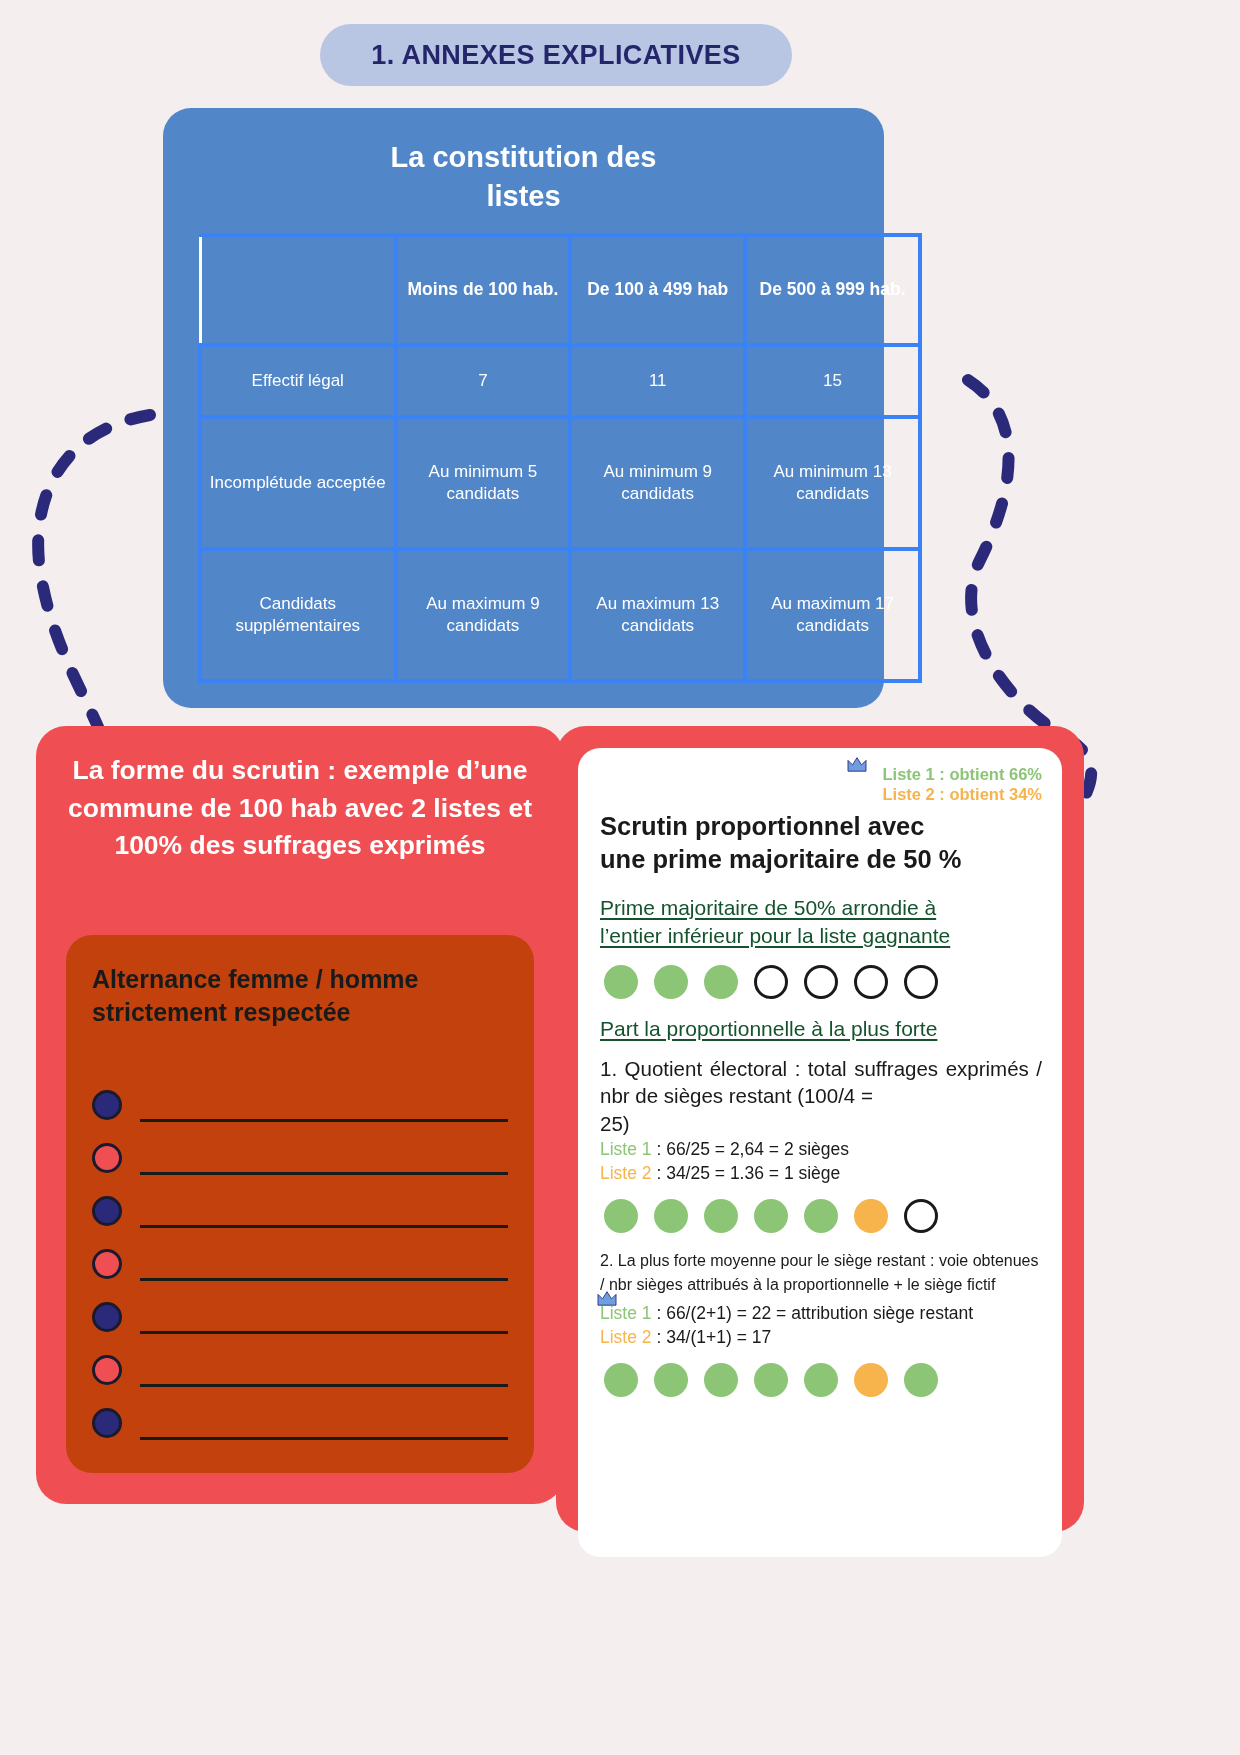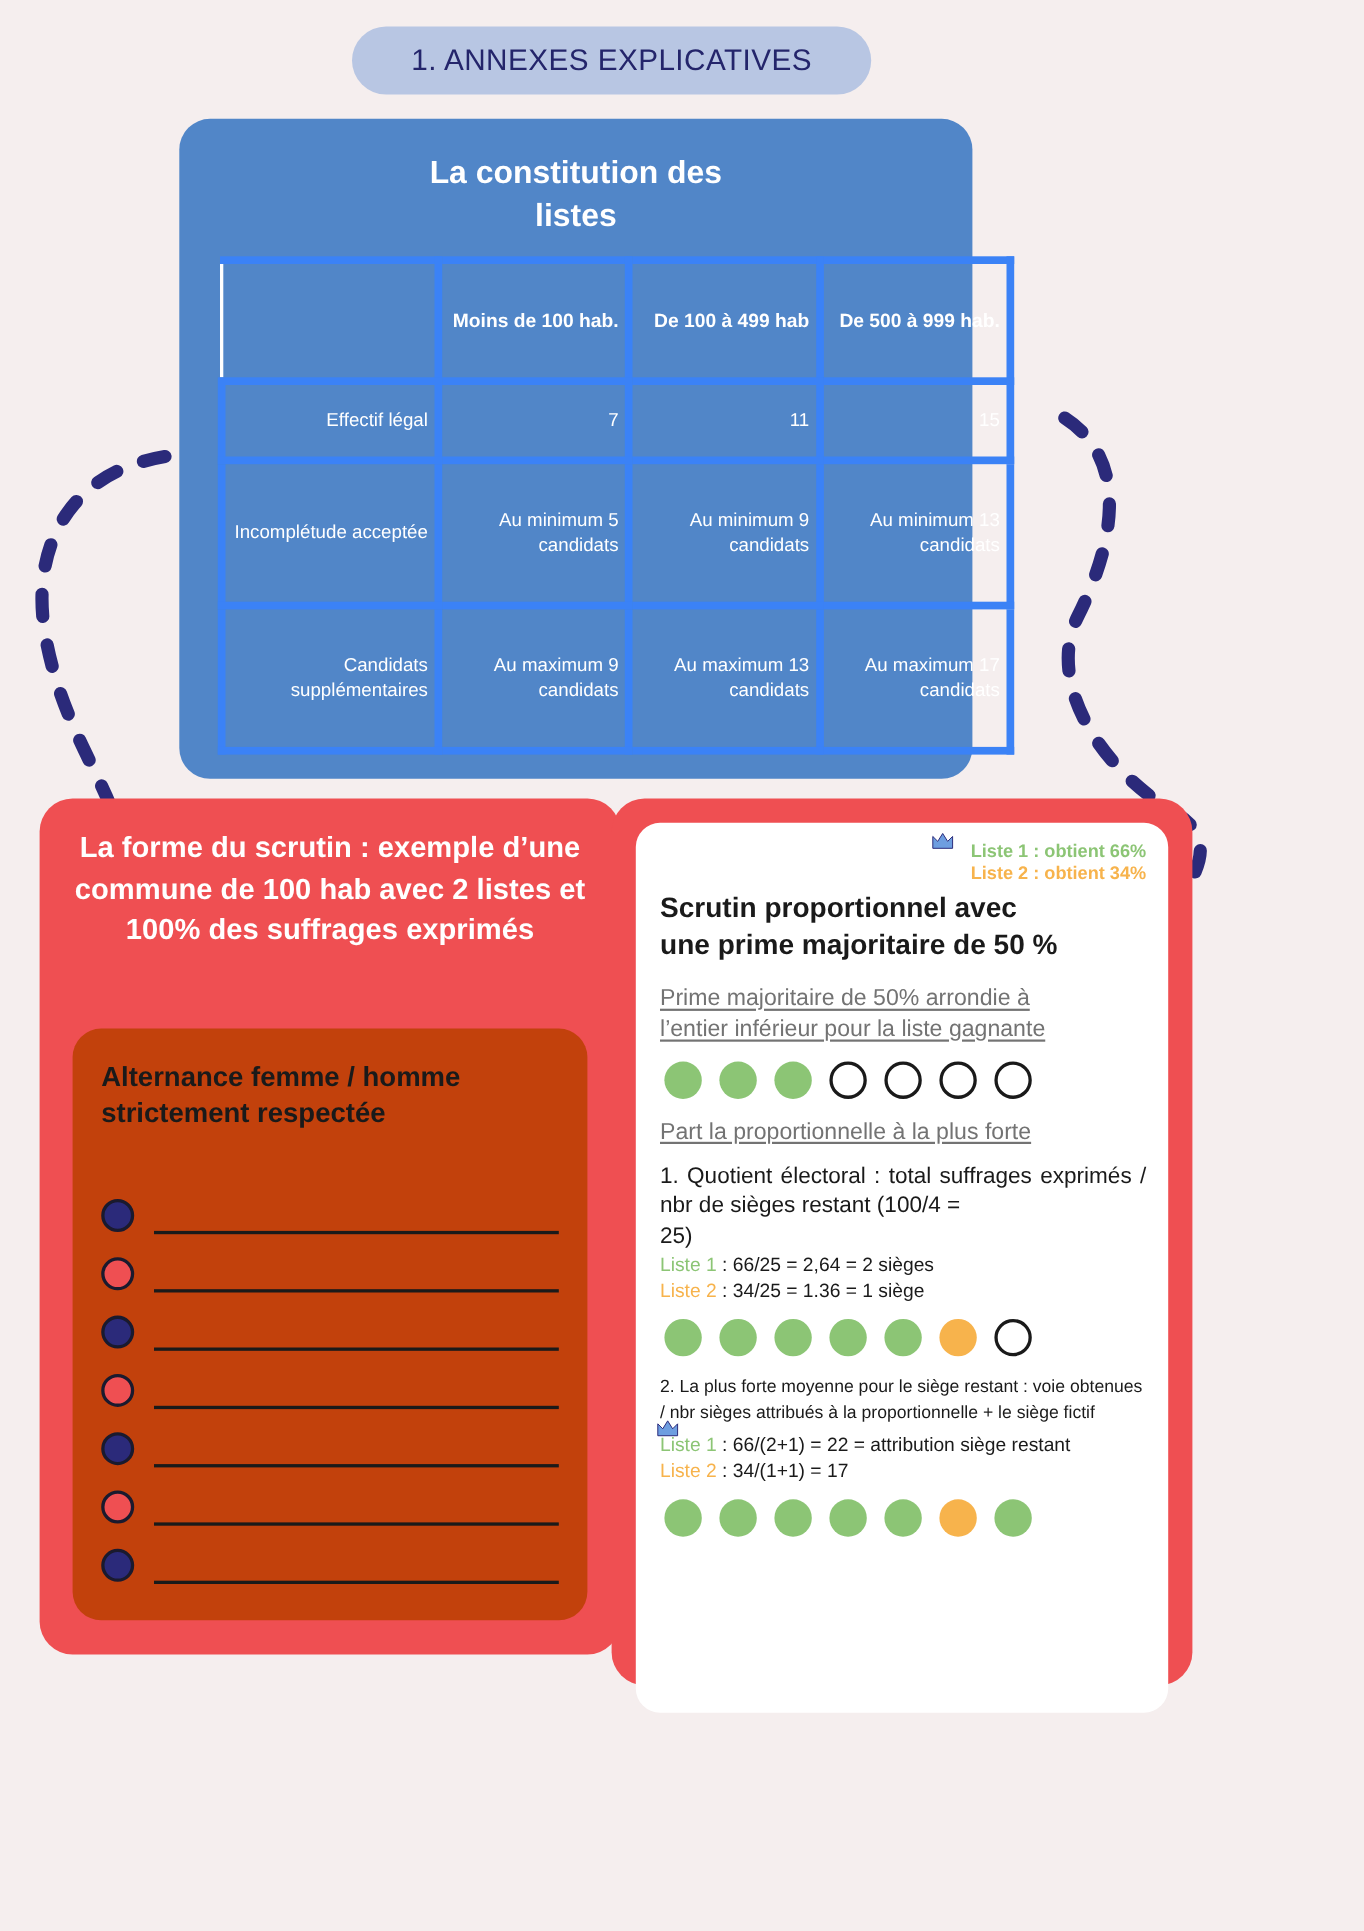--- a/index.html
+++ b/index.html
@@ -24,21 +24,21 @@
     height: 62px;
     background: #b8c6e3;
     border-radius: 31px;
     display: flex;
     align-items: center;
     justify-content: center;
   }
   .banner-text {
     color: #24256b;
     font-size: 27px;
-    font-weight: normal;
+    font-weight: bold;
     letter-spacing: 0.4px;
   }
 
   
   .dashed-svg {
     position: absolute;
     left: 0;
     top: 0;
     width: 1240px;
     height: 1755px;
@@ -69,23 +69,23 @@
 
   table.const-table {
     position: absolute;
     left: 198px;
     top: 233px;
     width: 724px;
     border-collapse: collapse;
     table-layout: fixed;
   }
   table.const-table td {
-    border: 7px solid #3b82f6;
+    border: 4px solid #3b82f6;
     color: #ffffff;
-    text-align: right;
+    text-align: center;
     vertical-align: middle;
     padding: 8px 6px;
     font-size: 17px;
     line-height: 1.32;
   }
   table.const-table td.th {
     font-weight: bold;
     font-size: 17.5px;
   }
   table.const-table td.corner { border-left: 3px solid #ffffff; }
@@ -218,21 +218,21 @@
     font-size: 25.5px;
     font-weight: bold;
     line-height: 1.28;
     text-align: justify;
     margin: 4px 0 18px 0;
   }
   .right-title .l2 { display: block; text-align: left; }
 
   .sub-underlined {
     font-size: 21px;
-    color: #737373;
+    color: #14532d;
     line-height: 1.36;
     text-decoration: underline;
     text-underline-offset: 3px;
     text-align: justify;
     margin: 0 0 12px 0;
   }
   .sub-underlined .last { text-align: left; display: block; }
 
   .dot-row {
     display: flex;

